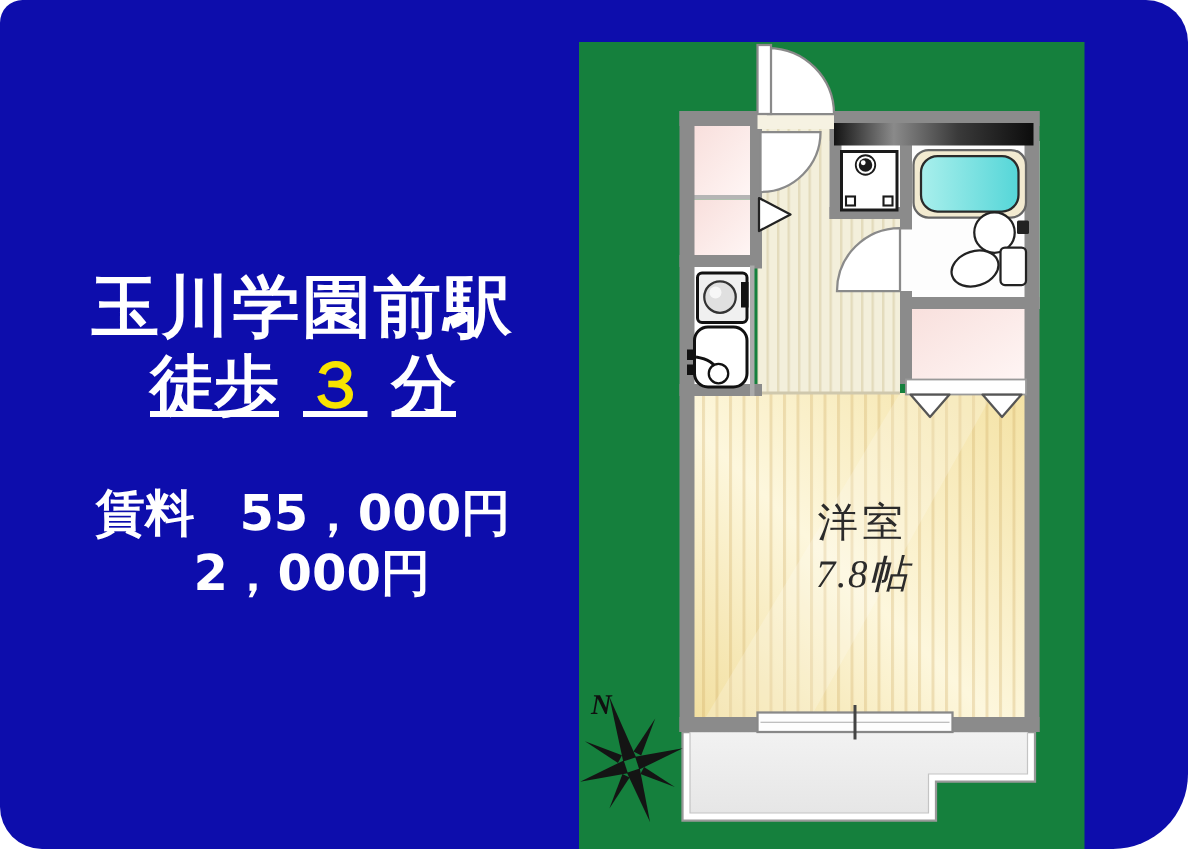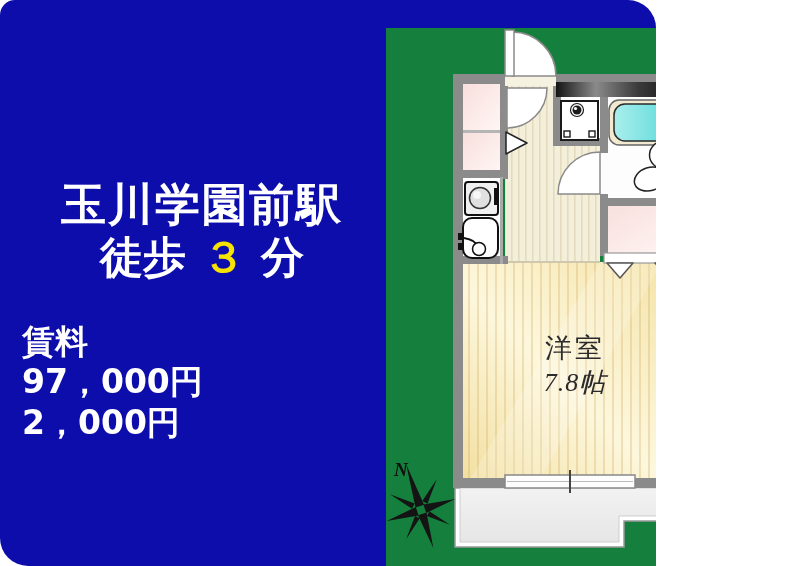--- a/index.html
+++ b/index.html
@@ -1,31 +1,31 @@
 <!DOCTYPE html>
 <html><head>
 <meta charset="utf-8">
 <style>
   html,body{margin:0;padding:0;background:#ffffff;}
   .canvas{
-    position:relative;width:656px;height:566px;background:#ffffff;overflow:hidden;
+    position:relative;width:792px;height:566px;background:#ffffff;overflow:hidden;
     font-family:"DejaVu Sans",sans-serif;
   }
   .blue-bg{
     position:absolute;inset:0;
     background:#0d0dac;
     border-radius:15px 28px 50px 28px;
   }
   .ad-text{position:absolute;left:22px;top:0;width:360px;color:#ffffff;font-weight:bold;}
   .station-block{position:absolute;left:0;top:180px;width:360px;text-align:center;}
   .station-line{font-size:45px;letter-spacing:2px;line-height:1.1;white-space:nowrap;}
-  .walk-line{margin-top:4px;font-size:43px;line-height:1.1;display:flex;justify-content:center;align-items:baseline;gap:16px;white-space:nowrap;}
+  .walk-line{margin-top:4px;font-size:43px;line-height:1.1;display:flex;justify-content:center;align-items:baseline;gap:16px;white-space:nowrap;text-decoration:underline;}
   .walk-minutes{color:#f7e300;}
   .price-block{position:absolute;left:0;top:322px;width:360px;text-align:center;}
-  .price-line{font-size:33px;line-height:1.22;display:flex;justify-content:center;align-items:baseline;white-space:nowrap;flex-direction:column;}
+  .price-line{font-size:33px;line-height:1.22;display:flex;justify-content:center;align-items:baseline;white-space:nowrap;}
   .gap-wide{width:30px;display:inline-block;}
   .gap-narrow{width:12px;display:inline-block;}
   .panel{
     position:absolute;left:386px;top:28px;width:337px;height:541px;background:#15803d;
   }
   .panel svg{display:block;overflow:visible;}
   svg text{font-family:"Liberation Serif","DejaVu Serif",serif;}
   .room-label{font-size:27px;fill:#2b2b2b;letter-spacing:3px;}
   .room-size{font-size:26px;fill:#2b2b2b;font-style:italic;letter-spacing:1px;}
   .compass-n{font-size:19px;fill:#101010;font-style:italic;font-weight:bold;}
@@ -42,21 +42,21 @@
       <div class="walk-line">
         <span>徒歩</span>
         <span class="walk-minutes">３</span>
         <span>分</span>
       </div>
     </div>
     <div class="price-block">
       <div class="price-line">
         <span>賃料</span>
         <span class="gap-wide"></span>
-        <span>97，000円</span>
+        <span>55，000円</span>
       </div>
       <div class="price-line">
         <span class="gap-narrow"></span>
         <span>2，000円</span>
       </div>
     </div>
   </div>
 
   <div class="panel">
     <svg width="337" height="541" viewBox="386 12 337 541">

